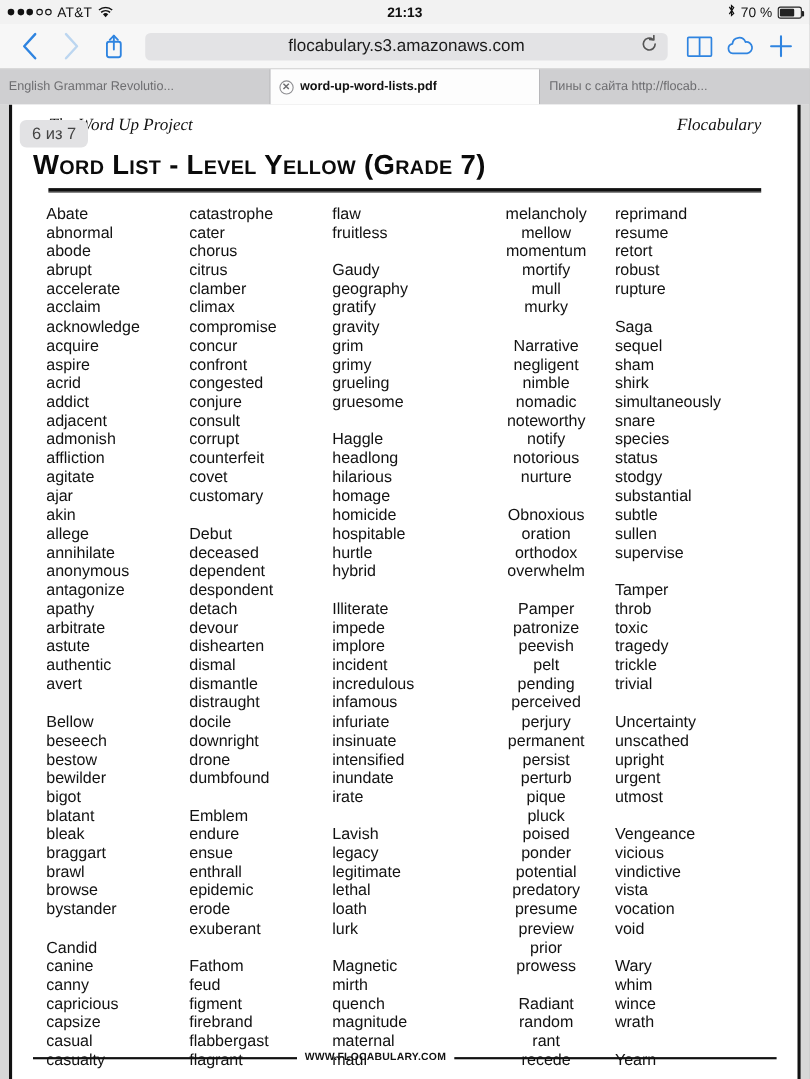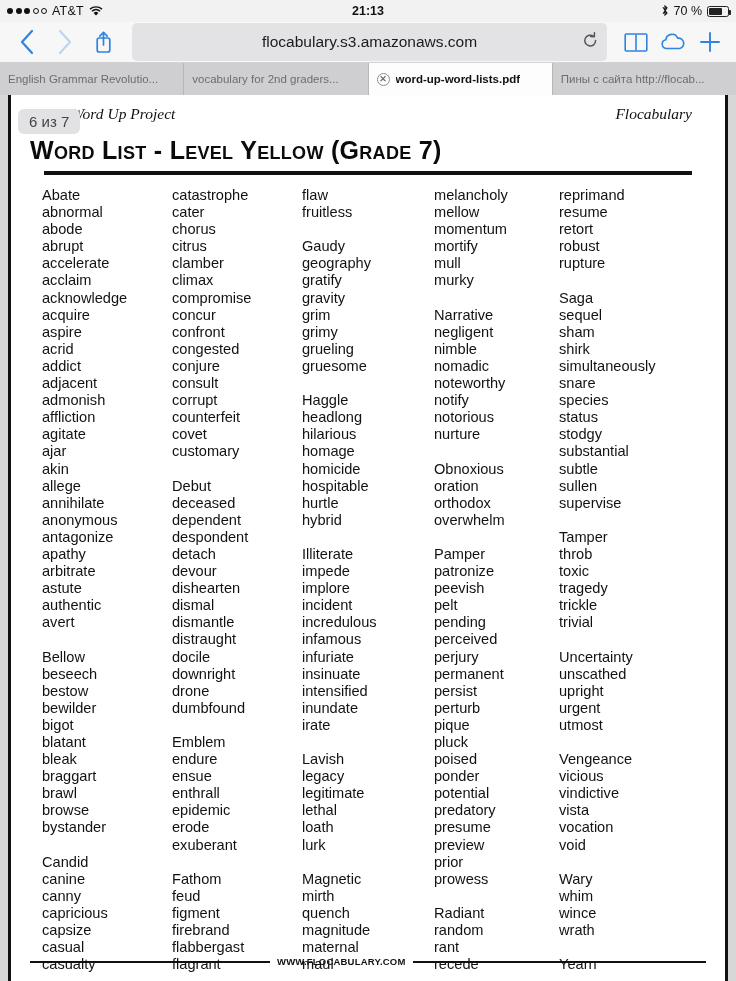--- a/index.html
+++ b/index.html
@@ -44,21 +44,21 @@
     height:41px; background:#f7f7f7; display:flex; align-items:center;
     padding:0 10px; gap:4px; border-bottom:1px solid #d2d2d2;
   }
   .navbtn {
     width:34px; height:34px; display:flex; align-items:center; justify-content:center;
     color:#2f84e0; flex:none;
   }
   .navbtn.disabled { color:#bcd6f0; }
   .share { width:34px; height:34px; display:flex; align-items:center; justify-content:center; color:#2f84e0; flex:none; }
   .urlbar {
-    flex:1; height:38px; background:#e3e3e5; border-radius:5px;
+    flex:1; height:25px; background:#e3e3e5; border-radius:5px;
     display:flex; align-items:center; justify-content:center; position:relative;
     margin:0 8px; min-width:0;
   }
   .urltext { font-size:15.5px; color:#1b1b1b; white-space:nowrap; overflow:hidden; text-overflow:ellipsis; }
   .reload { position:absolute; right:9px; top:50%; transform:translateY(-50%); color:#555; font-size:15px; }
   .ticon { width:33px; height:34px; display:flex; align-items:center; justify-content:center; color:#2f84e0; flex:none; }
 
   
   .tabbar { height:32px; background:#cfcfd1; display:flex; align-items:stretch; }
   .tab {
@@ -90,21 +90,21 @@
     font-weight:bold; font-size:25px; letter-spacing:.3px; color:#0b0b0b;
     font-variant:small-caps; white-space:nowrap;
   }
   .rule-top { margin:6px 14px 0 14px; border-top:3px solid #111; border-bottom:1px solid #111; height:4px; }
 
   .cols { display:flex; margin-top:12px; padding:0 12px; }
   .col { flex:0 0 auto; }
   .col:nth-child(1){ width:130px; }
   .col:nth-child(2){ width:130px; }
   .col:nth-child(3){ width:132px; }
-  .col:nth-child(4){ width:125px; }
+  .col:nth-child(4){ width:125px;text-align:center; }
   .col:nth-child(5){ width:130px; }
   .w {
     font-size:14.6px; line-height:17.1px; color:#121212;
     font-family:"Liberation Sans", sans-serif; white-space:nowrap;
   }
   .w.gap { height:17.1px; }
 
   
   .page::before, .page::after {
     content:""; position:absolute; top:0; bottom:0; width:3px; background:#111;
@@ -205,23 +205,20 @@
     <div class="ticon">
       <svg width="24" height="24" viewBox="0 0 24 24">
         <path d="M12 3 L12 21 M3 12 L21 12" stroke="currentColor" stroke-width="1.9" stroke-linecap="round"></path>
       </svg>
     </div>
   </div>
 
   <div class="tabbar">
     <div class="tab">
       <span class="label">English Grammar Revolutio...</span>
-    </div>
-    <div class="tab">
-      <span class="label">vocabulary for 2nd graders...</span>
     </div>
     <div class="tab active">
       <span class="tab-close">✕</span>
       <span class="label">word-up-word-lists.pdf</span>
     </div>
     <div class="tab">
       <span class="label">Пины с сайта http://flocab...</span>
     </div>
   </div>
 

